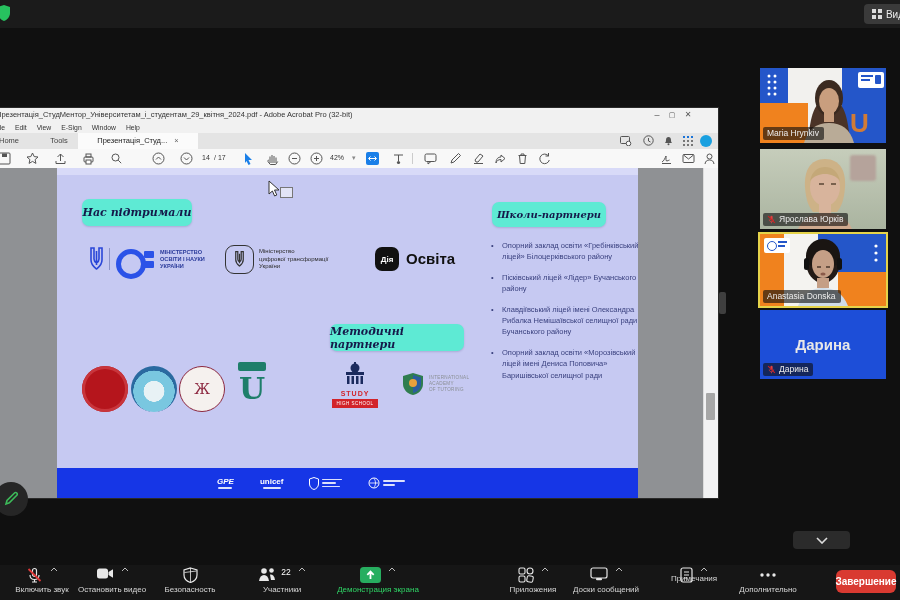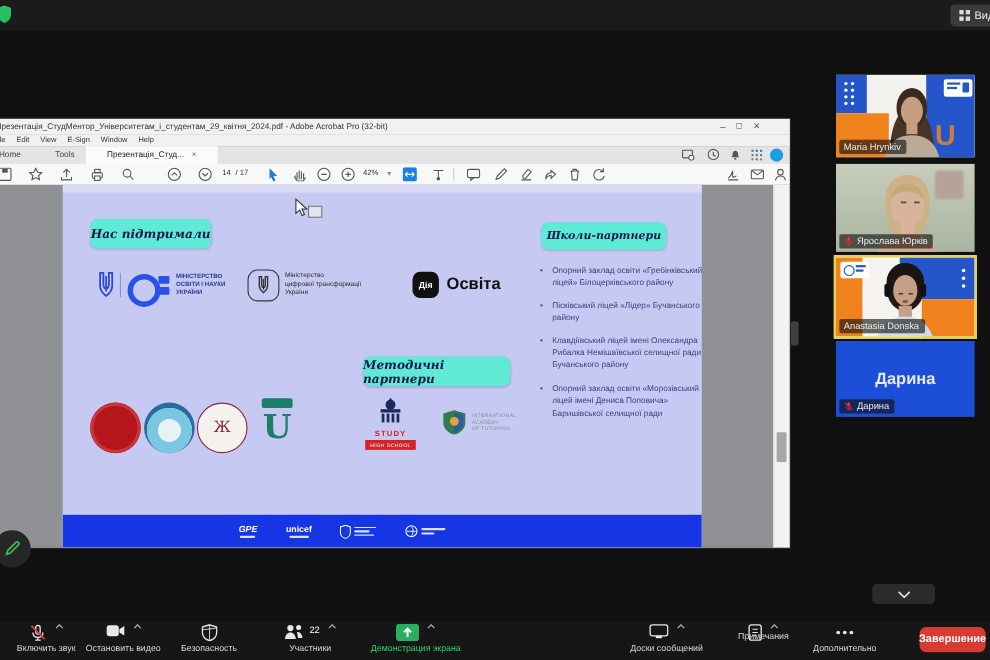--- a/index.html
+++ b/index.html
@@ -528,20 +528,34 @@
           <path d="M10.5 12V5M7.3 7.8l3.2-3.2 3.2 3.2" fill="none" stroke="#fff" stroke-width="1.8"></path>
         </svg>
         <svg width="8" height="5" viewBox="0 0 8 5">
             <path d="M1 4l3-3 3 3" fill="none" stroke="#bbb"></path>
           </svg>
       </div>
       <div class="zlabel" style="color:#2fd566">Демонстрация экрана</div>
     </div>
 
 
+    <div class="zitem" style="left:533px">
+      <div class="zicon-row">
+        <svg width="16" height="16" viewBox="0 0 16 16">
+          <rect x="1" y="1" width="6" height="6" rx="1.5" fill="none" stroke="#e8e8e8" stroke-width="1.1"></rect>
+          <rect x="9" y="1" width="6" height="6" rx="3" fill="none" stroke="#e8e8e8" stroke-width="1.1"></rect>
+          <rect x="1" y="9" width="6" height="6" rx="1.5" fill="none" stroke="#e8e8e8" stroke-width="1.1"></rect>
+          <rect x="9" y="9" width="6" height="6" rx="1.5" transform="rotate(10 12 12)" fill="none" stroke="#e8e8e8" stroke-width="1.1"></rect>
+        </svg>
+        <svg width="8" height="5" viewBox="0 0 8 5">
+            <path d="M1 4l3-3 3 3" fill="none" stroke="#bbb"></path>
+          </svg>
+      </div>
+      <div class="zlabel">Приложения</div>
+    </div>
 
     <div class="zitem" style="left:606px">
       <div class="zicon-row">
         <svg width="18" height="14" viewBox="0 0 18 14">
           <rect x="1" y="1" width="16" height="10" rx="2" fill="none" stroke="#e8e8e8" stroke-width="1.2"></rect>
           <rect x="6" y="11" width="6" height="2.2" rx="1" fill="#e8e8e8"></rect>
         </svg>
         <svg width="8" height="5" viewBox="0 0 8 5">
             <path d="M1 4l3-3 3 3" fill="none" stroke="#bbb"></path>
           </svg>

